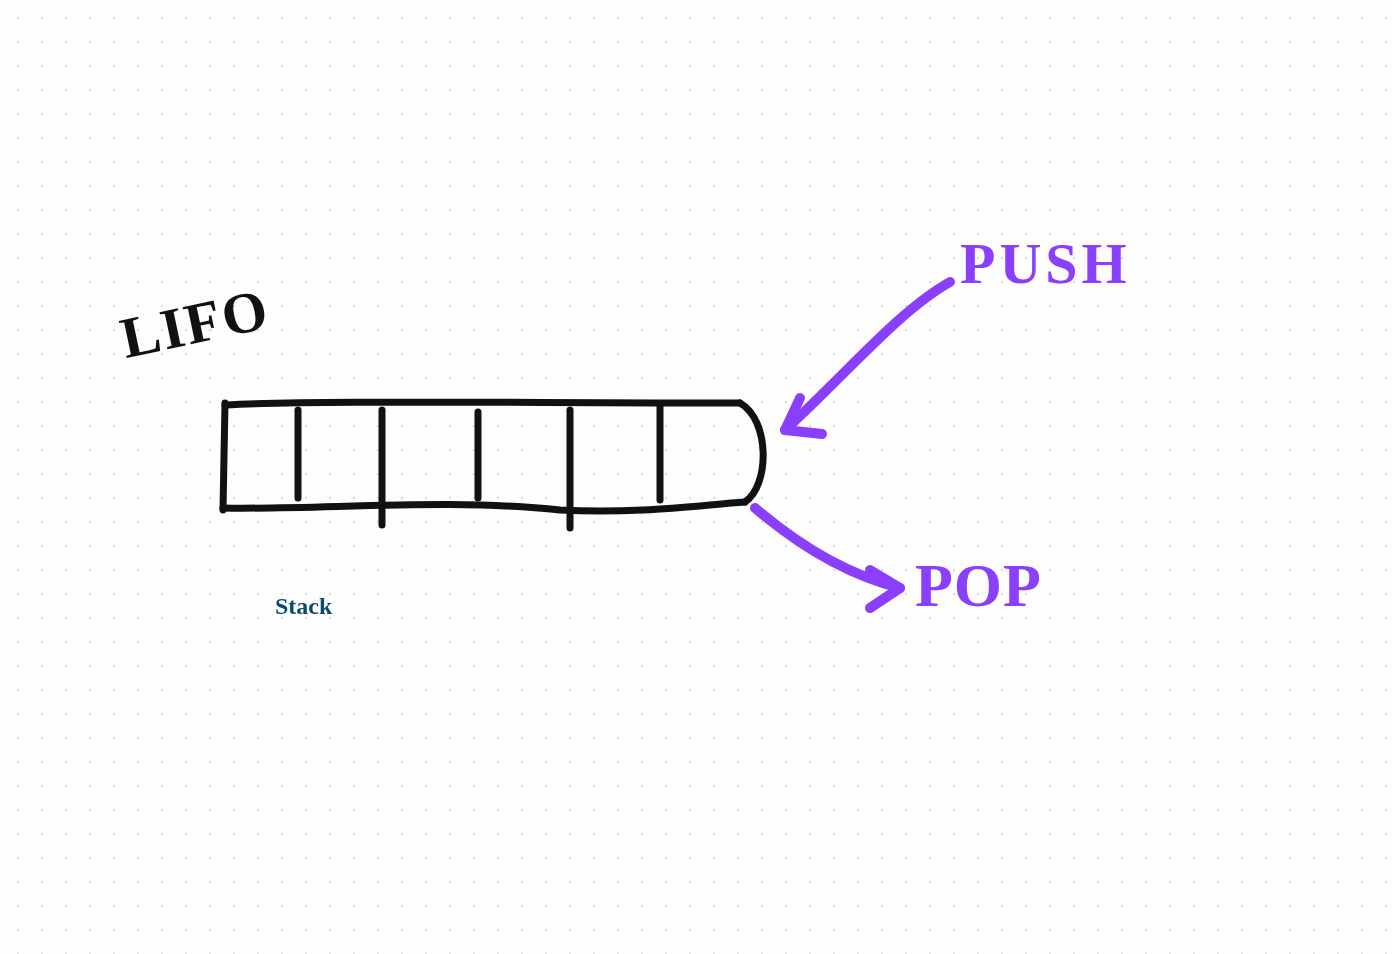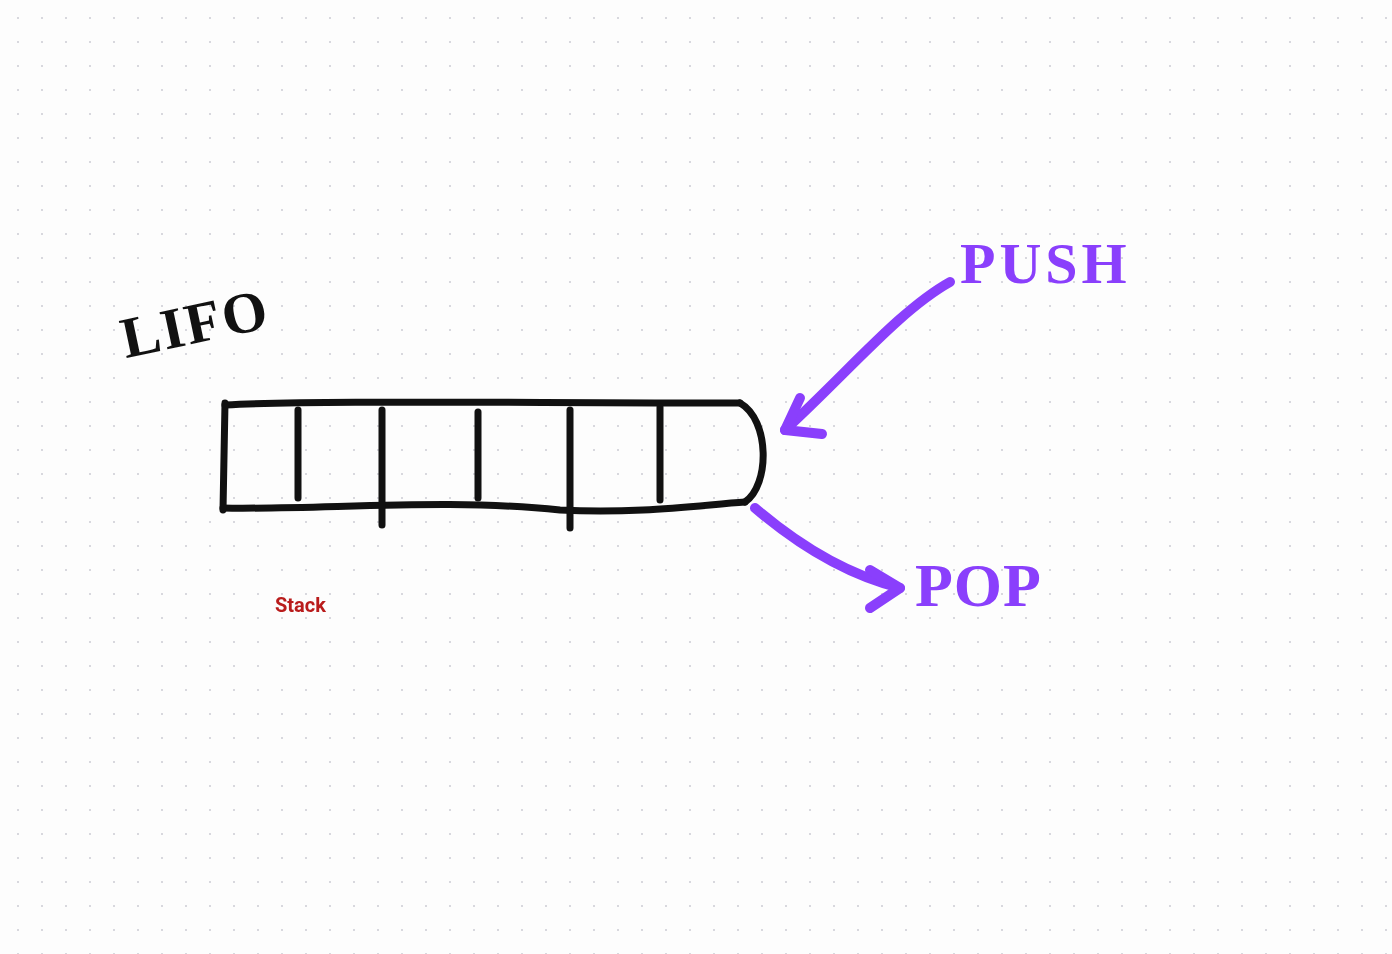--- a/index.html
+++ b/index.html
@@ -30,22 +30,23 @@
     font-weight: 700;
     color: #111;
     letter-spacing: 2px;
   }
   .hw-purple {
     color: #8a3ffc;
   }
   .printed {
     position: absolute;
     font-weight: 700;
-    font-size: 20px;
-    color: #b91c1c;
+    font-size: 24px;
+    color: #0c4a6e;
+    font-family: Liberation Serif, serif;
   }
 </style>
 </head>
 <body>
 
 <div class="canvas">
 
   <svg class="sketch" width="1392" height="954">
 
     <path d="M225 405 C320 400, 500 403, 740 403" stroke="#111" stroke-width="7" fill="none" stroke-linecap="round"></path>

